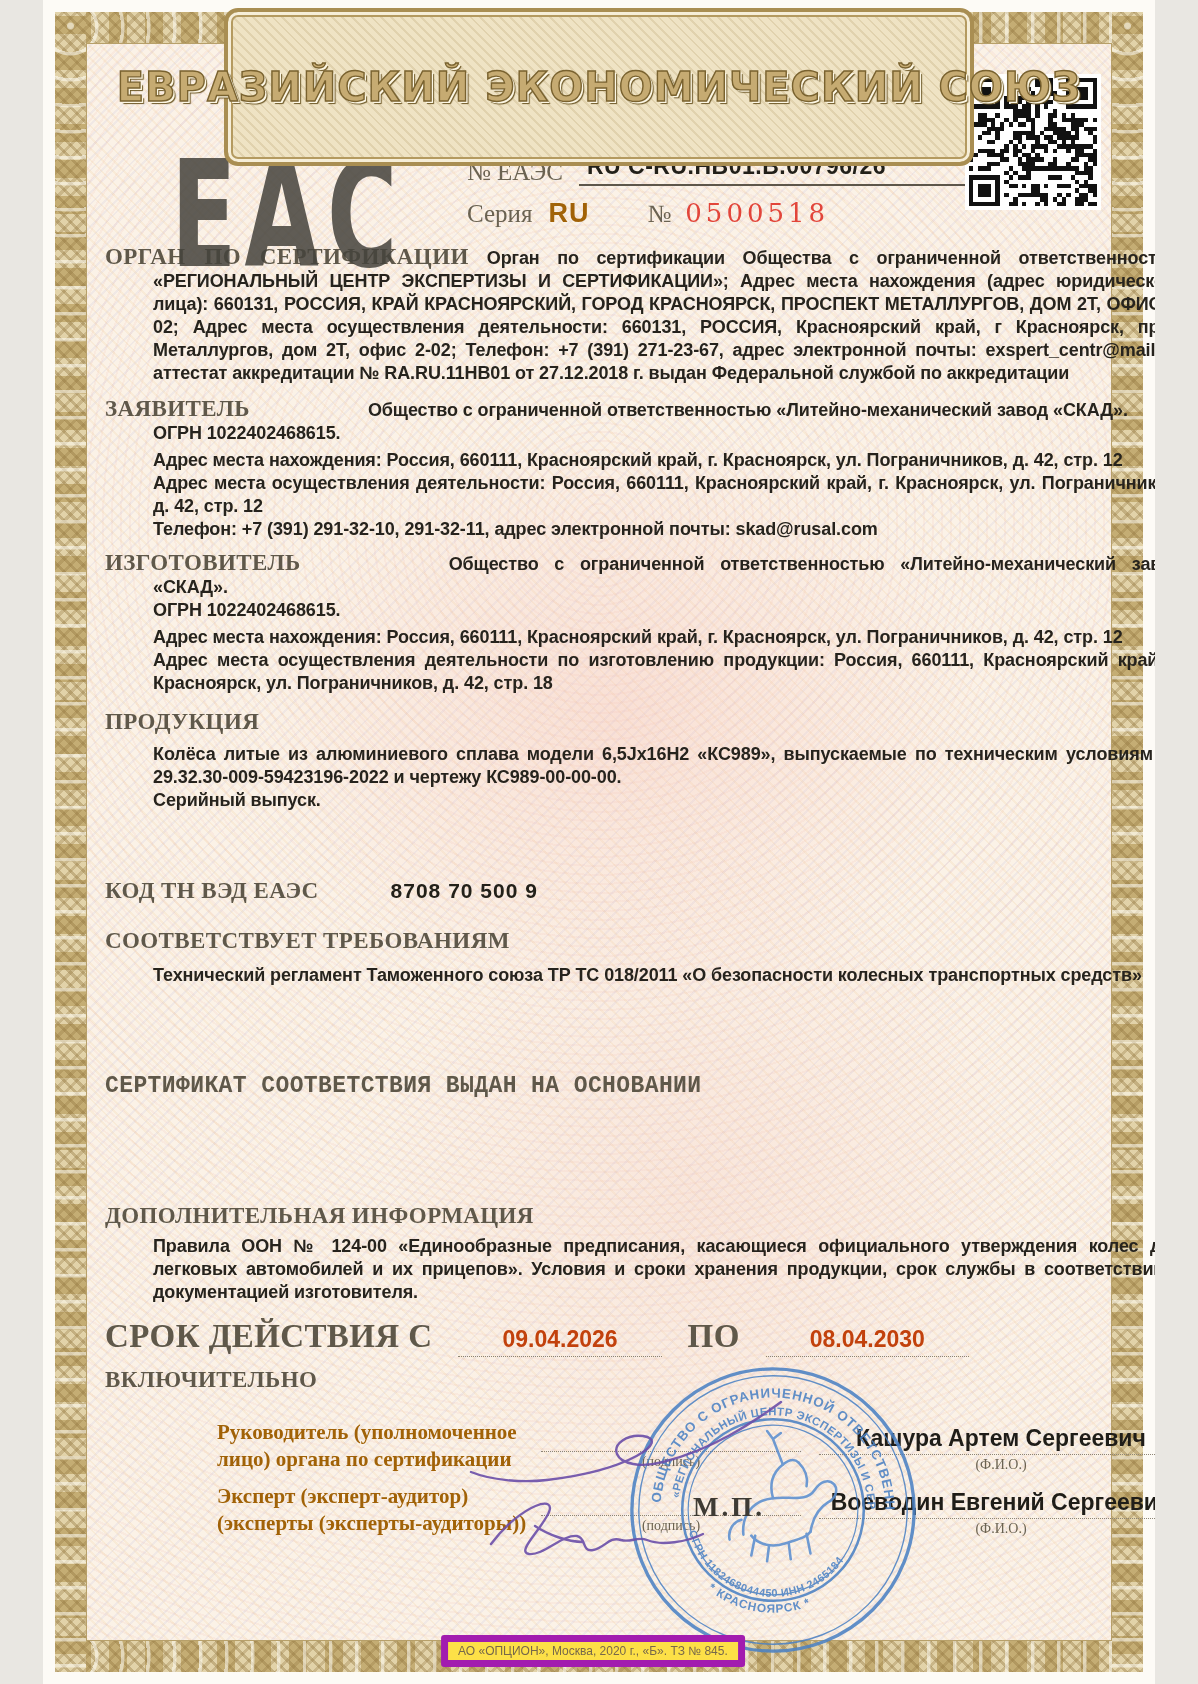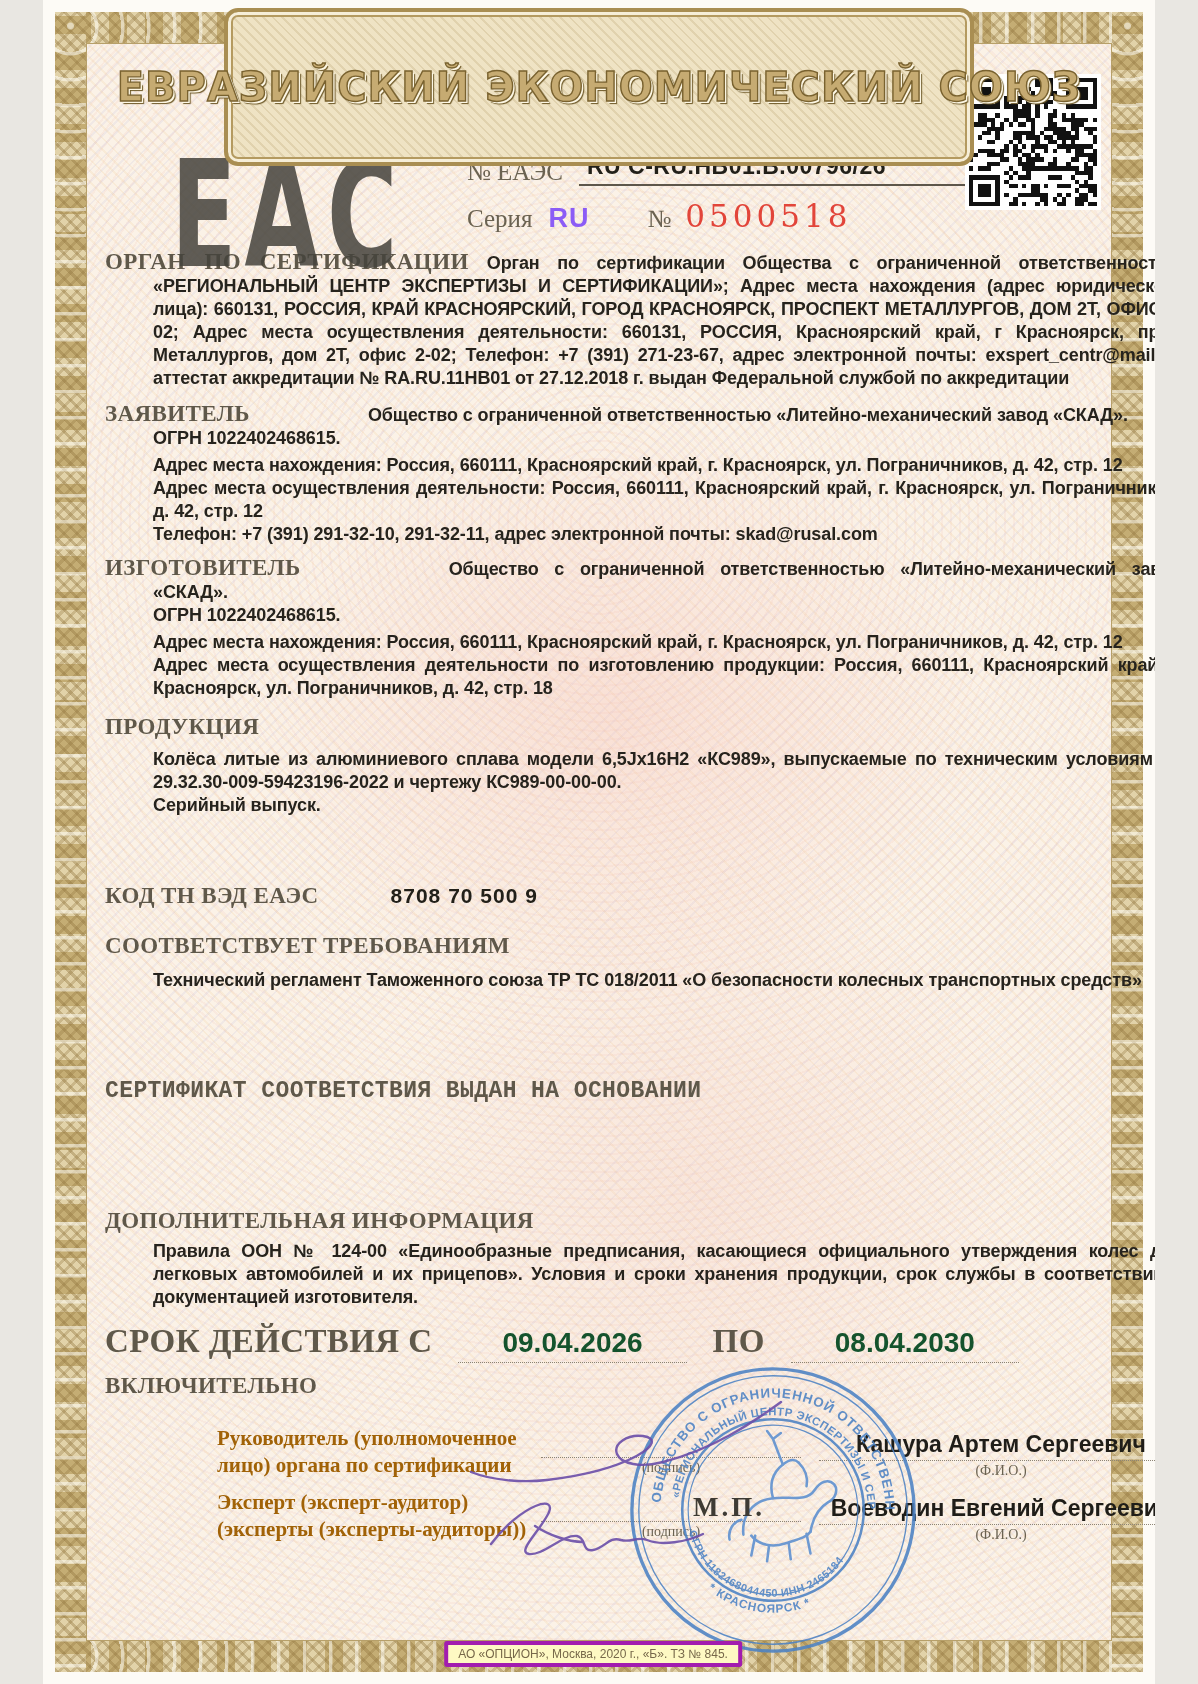--- a/index.html
+++ b/index.html
@@ -60,53 +60,53 @@
   .doc-title{
     margin-top:90px;text-align:center;
     font-family:"DejaVu Sans",sans-serif;font-weight:bold;font-size:45px;letter-spacing:2px;
     color:#cdb078;-webkit-text-stroke:1.3px #8d7239;
     text-shadow:1px 1px 0 #fff6e0, 3px 3px 2px rgba(110,88,40,.55);}
   .numrow{margin:10px 0 0 362px;display:flex;align-items:flex-end;}
   .numlabel,.serlabel{font-family:"Liberation Serif",serif;font-size:25px;color:#6a6251;margin-right:16px;white-space:nowrap;}
   .numvalue{font-size:23px;font-weight:bold;color:#222019;border-bottom:2px solid #5d564a;
     padding:0 30px 4px 8px;min-width:420px;letter-spacing:.5px;}
   .serrow{margin:12px 0 0 362px;display:flex;align-items:baseline;}
-  .ser-ru{color:#8b5cf6;font-weight:bold;font-size:27px;margin-right:58px;letter-spacing:1px;}
+  .ser-ru{color:#a16207;font-weight:bold;font-size:27px;margin-right:58px;letter-spacing:1px;}
   .ser-no{font-family:"Liberation Serif",serif;font-size:25px;color:#6a6251;margin-right:14px;}
-  .ser-num{color:#e2453a;font-family:"DejaVu Serif",serif;font-size:31px;letter-spacing:4px;}
+  .ser-num{color:#e2453a;font-family:"DejaVu Serif",serif;font-size:26px;letter-spacing:4px;}
   
   .para{margin:0;text-align:justify;font-size:18px;font-weight:bold;color:#26231d;line-height:23px;letter-spacing:-.1px;}
   .hang{padding-left:48px;text-indent:-48px;}
   .sec-head{font-family:"Liberation Serif",serif;font-weight:bold;font-size:23px;color:#5f584a;letter-spacing:.4px;}
   .sec-head.inline{padding-right:18px;}
   .indent{margin-left:48px;}
   .gap-lead{display:inline-block;width:100px;}
   .gap-lead.mfr{width:130px;}
   .code-row{display:flex;align-items:baseline;margin-top:66px;}
   .code-val{font-size:21px;font-weight:bold;color:#222019;margin-left:72px;letter-spacing:1px;}
   .validity{display:flex;align-items:baseline;margin-top:14px;}
   .validity .sec-head{font-size:33px;}
-  .vdate{font-size:28px;font-weight:bold;color:#14532d;border-bottom:1px dotted #8c8473;padding:0 44px 3px 44px;margin:0 26px;}
+  .vdate{font-size:23px;font-weight:bold;color:#c2410c;border-bottom:1px dotted #8c8473;padding:0 44px 3px 44px;margin:0 26px;}
   .incl{margin-top:10px;}
   
   .sigrow{display:flex;margin-top:26px;align-items:flex-start;}
   .siglabel{width:310px;margin-left:112px;font-family:"Liberation Serif",serif;font-weight:bold;font-size:21px;color:#a16207;line-height:27px;}
   .sigline{width:260px;margin:14px 18px 0 14px;text-align:center;}
   .sigline .rule{border-bottom:1px dotted #8d8576;height:18px;}
   .cap{font-family:"Liberation Serif",serif;font-size:14px;color:#6a6251;margin-top:2px;}
   .signame{flex:1;margin-top:6px;text-align:center;}
   .signame .nm{font-size:23px;font-weight:bold;color:#1f1d18;border-bottom:1px dotted #8d8576;padding-bottom:2px;white-space:nowrap;}
   
   .stamp{position:absolute;left:582px;top:1362px;width:296px;height:296px;z-index:6;opacity:.88;}
   .mp{position:absolute;left:650px;top:1492px;z-index:7;font-family:"Liberation Serif",serif;
      font-weight:bold;font-size:27px;letter-spacing:3px;color:#3e3b34;}
   .autographs{position:absolute;left:408px;top:1384px;width:400px;height:210px;z-index:7;}
   .footer-imprint{
     position:absolute;bottom:17px;left:50%;transform:translateX(-52%);z-index:8;
-    background:#fef9c3;border:4px solid #a21caf;border-radius:3px;
+    background:#fde047;border:7px solid #a21caf;border-radius:3px;
     font-size:12px;color:#77684a;padding:2px 10px;white-space:nowrap;}
 </style>
 </head>
 <body>
 
 <div class="page">
 
   <div class="band h top"></div>
   <div class="band h bottom"></div>
   <div class="band v left"></div>

